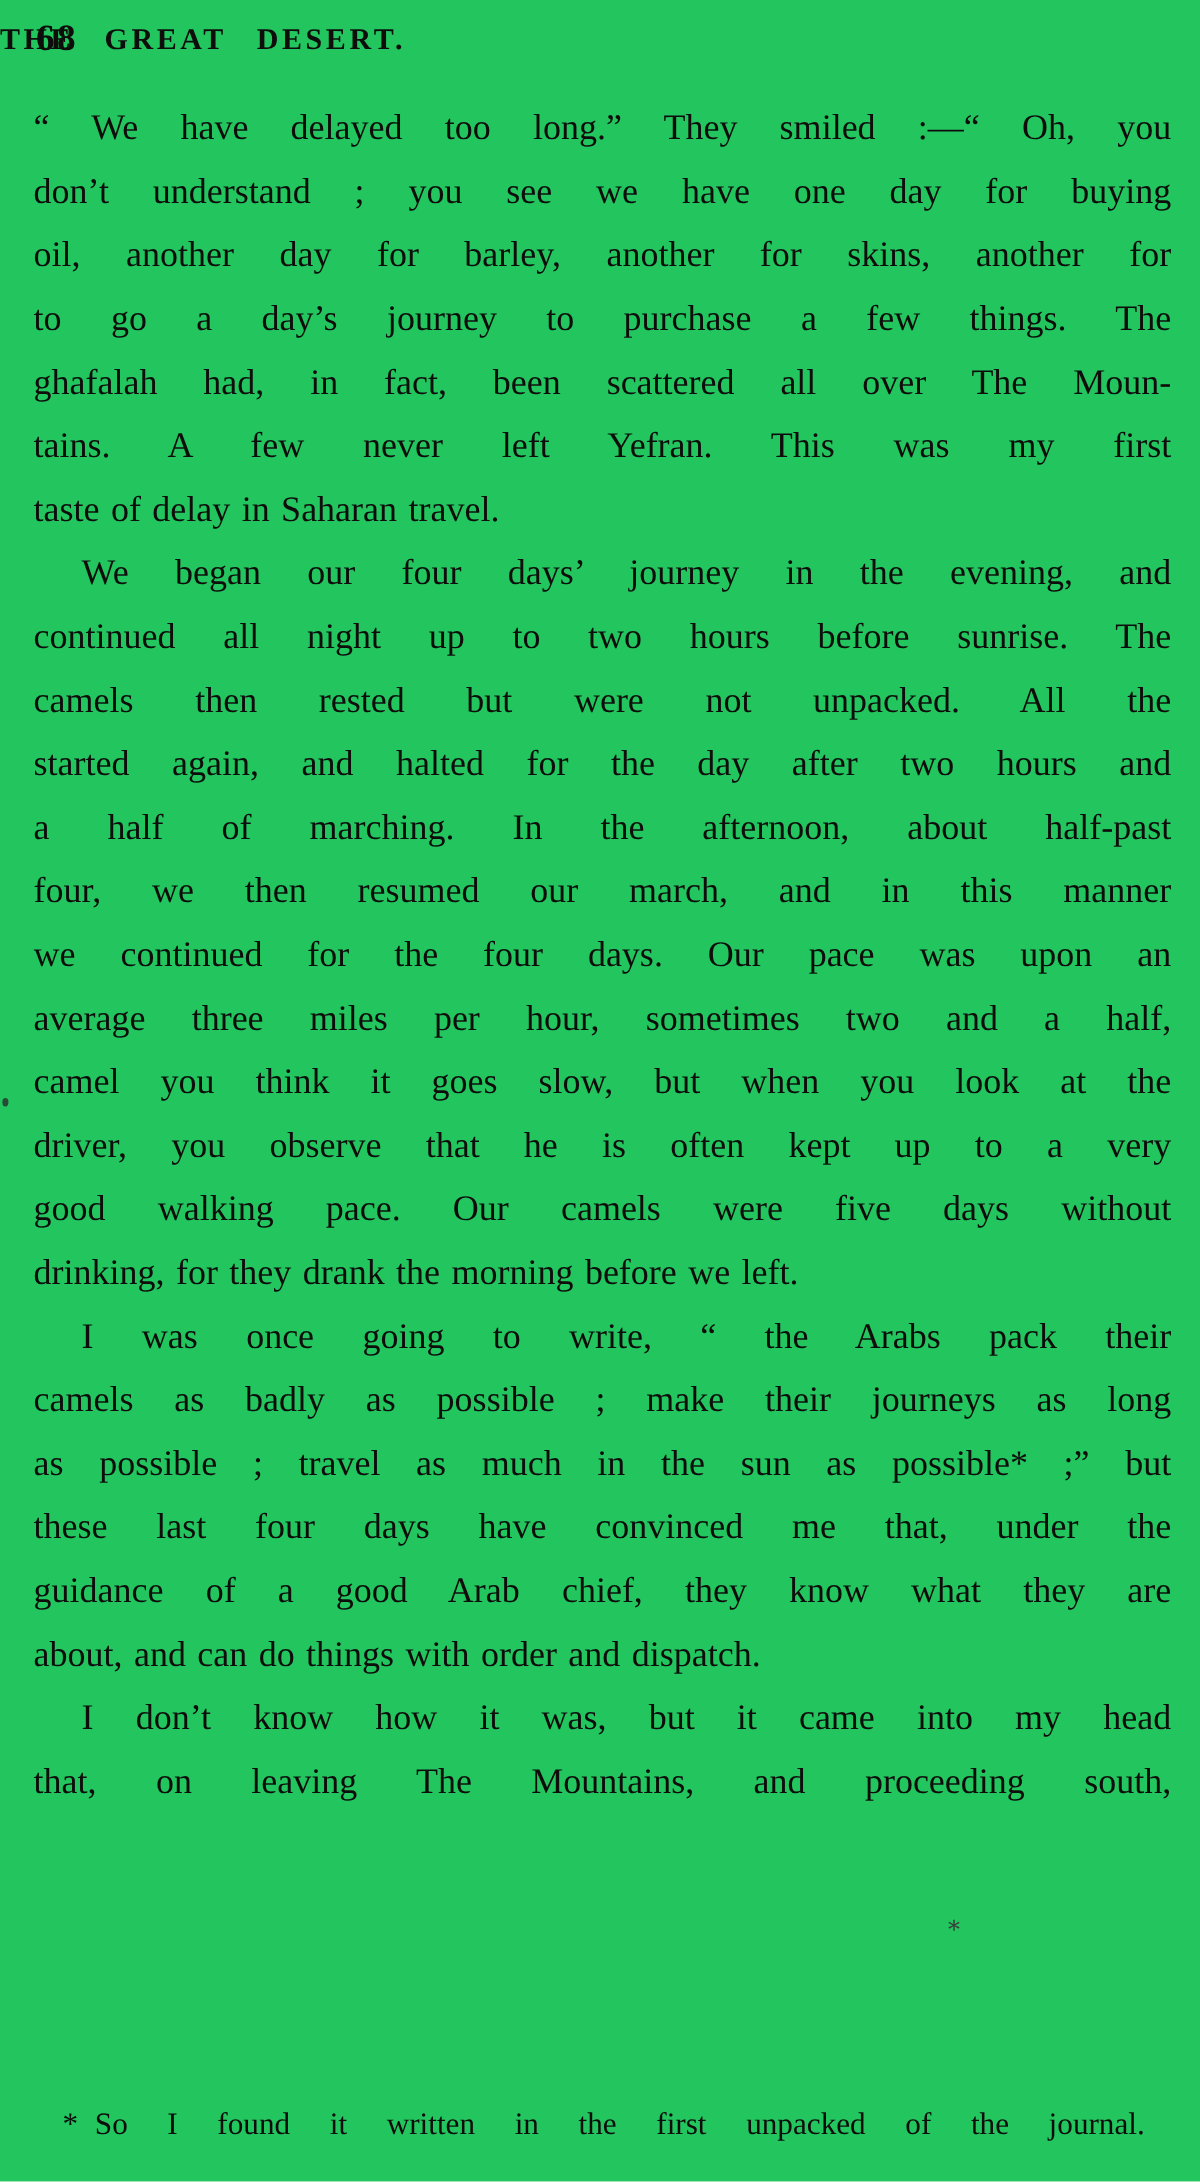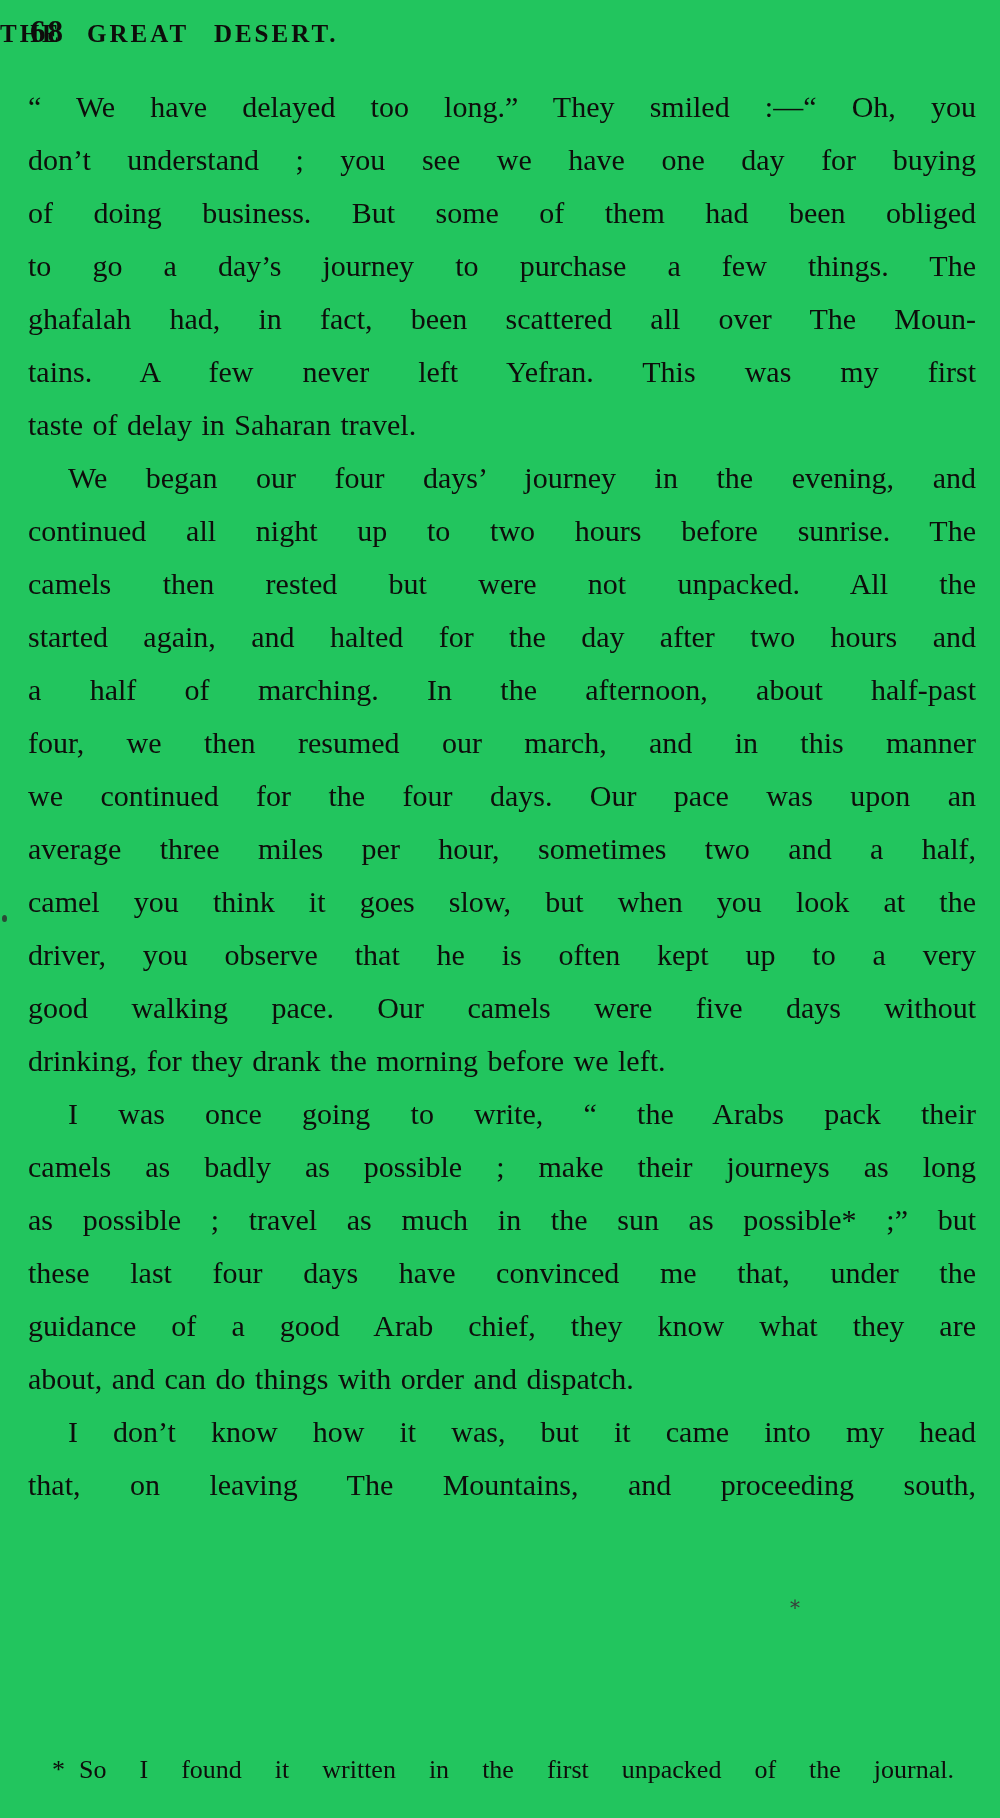--- a/index.html
+++ b/index.html
@@ -50,21 +50,21 @@
 <div class="page">
 
   <header class="page-header">
     <span class="page-number">68</span>
     <span class="running-head">THE GREAT DESERT.</span>
   </header>
 
   <main class="page-body">
       <div class="line">“ We have delayed too long.”  They smiled :—“ Oh, you</div>
       <div class="line">don’t understand ;  you see we have one day for buying</div>
-      <div class="line">of doing business.  But some of them had been obliged</div>
+      <div class="line">oil, another day for barley, another for skins, another for</div>
       <div class="line">to go a day’s journey to purchase a few things.  The</div>
       <div class="line">ghafalah had, in fact, been scattered all over The Moun-</div>
       <div class="line">tains.  A few never left Yefran.  This was my first</div>
       <div class="line flush">taste of delay in Saharan travel.</div>
       <div class="line indent">We began our four days’ journey in the evening, and</div>
       <div class="line">continued all night up to two hours before sunrise.  The</div>
       <div class="line">camels then rested but were not unpacked.  All the</div>
       <div class="line">started again, and halted for the day after two hours and</div>
       <div class="line">a half of marching.  In the afternoon, about half-past</div>
       <div class="line">four, we then resumed our march, and in this manner</div>

